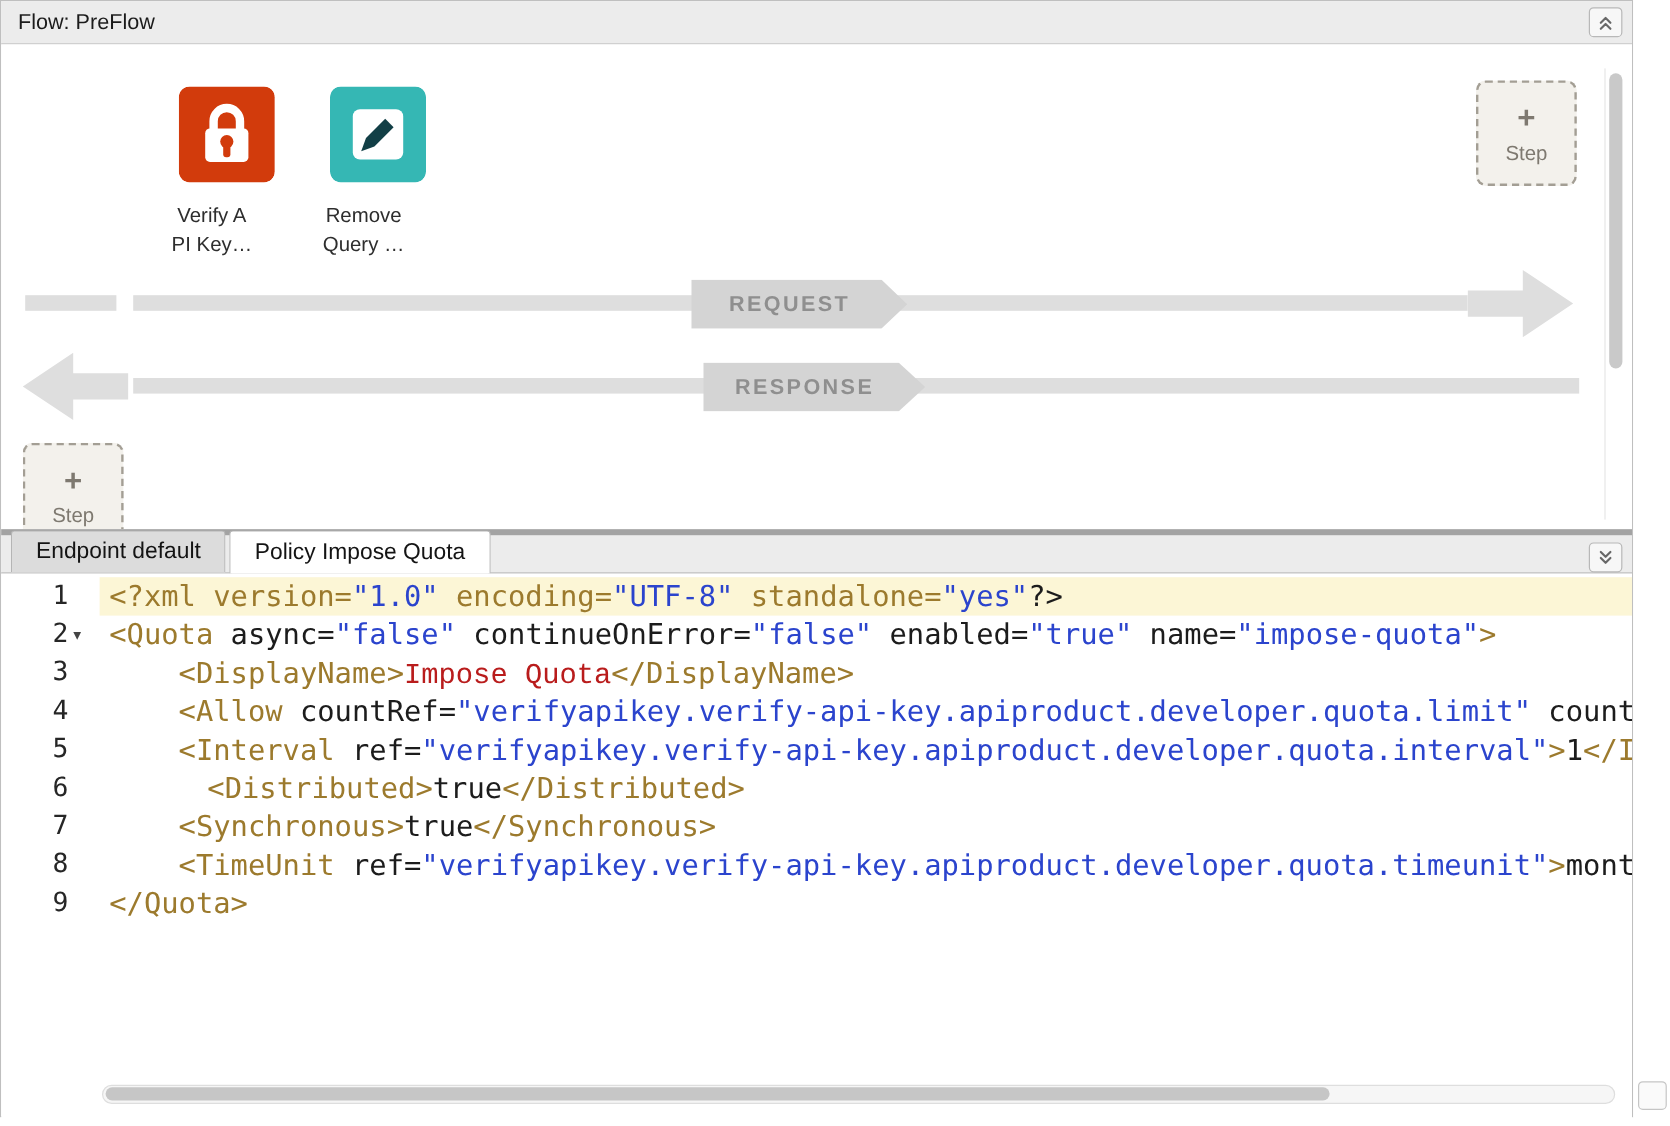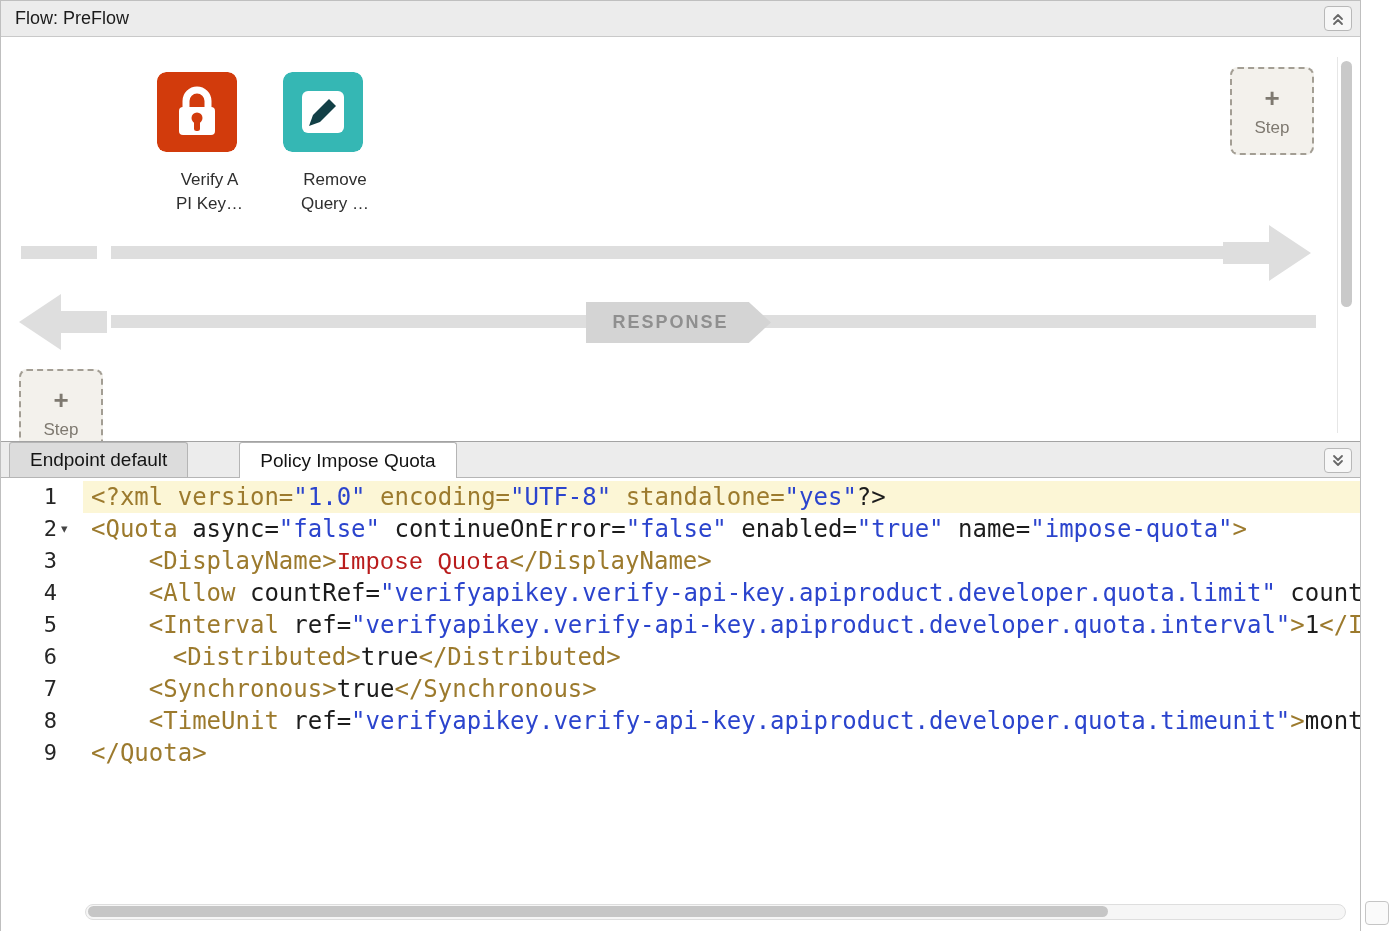--- a/index.html
+++ b/index.html
@@ -15,21 +15,21 @@
                    border-bottom:1px solid #c9c9c9; display:flex; align-items:center;
                    padding-left:14px; }
   .flow-title { font-size:18px; color:#1b1b1b; }
   .sq-btn { position:absolute; right:8px; top:5px; width:28px; height:25px;
             border:1px solid #b8b8b8; border-radius:4px; background:#f7f7f7;
             display:flex; align-items:center; justify-content:center; cursor:pointer; }
 
   .flow-canvas { position:relative; height:404px; background:#ffffff; overflow:hidden; }
 
   .policies { position:absolute; left:142px; top:28px; display:flex; gap:26px; }
-  .policy { display:flex; flex-direction:column; align-items:flex-end; width:100px; }
+  .policy { display:flex; flex-direction:column; align-items:flex-start; width:100px; }
   .icon-area { height:94px; display:flex; align-items:center; justify-content:center; }
   .icon-frame { border:4px solid transparent; border-radius:12px; padding:2px; }
   .icon-frame.selected { border-color:#f470f0; }
   .policy-icon { display:block; border-radius:9px; }
   .policy-label { margin-top:9px; font-size:17px; line-height:24px; color:#2e2e2e; text-align:center; }
   .policy-label span { display:block; }
 
   .step-btn { position:absolute; width:84px; height:88px; border:2px dashed #a39e94;
               border-radius:8px; background:#f3f1ec; display:flex; flex-direction:column;
               align-items:center; justify-content:center; color:#7e7970; cursor:pointer; }
@@ -56,27 +56,27 @@
   .req-arrow  { left:1222px; }
   .resp-arrow { left:18px; }
 
   .v-scroll { position:absolute; right:8px; top:20px; width:15px; height:376px;
               border-left:1px solid #e6e6e6; }
   .v-thumb { position:absolute; left:3px; top:4px; width:11px; height:246px;
              background:#c9c9c9; border-radius:6px; }
 
   
   .tabs-bar { position:relative; height:37px; background:#ececec;
-              border-top:1px solid #a3a3a3; border-bottom:1px solid #b5b5b5;
+              border-top:5px solid #a3a3a3; border-bottom:1px solid #b5b5b5;
               display:flex; align-items:flex-end; padding-left:8px; }
   .tab { height:35px; display:flex; align-items:center; padding:0 20px;
          font-size:19px; color:#141414; border:1px solid #b5b5b5; border-bottom:none;
          border-radius:3px 3px 0 0; margin-right:3px; cursor:pointer; white-space:nowrap; }
   .tab.inactive { background:#dcdcdc; }
-  .tab.active { background:#ffffff; height:36px; margin-bottom:-1px; z-index:2;margin-left:48px; }
+  .tab.active { background:#ffffff; height:36px; margin-bottom:-1px; z-index:2; }
   .tabs-bar .sq-btn { top:6px; }
 
   
   .editor { position:relative; height:454px; background:#ffffff; overflow:hidden; }
   .code-lines { padding-top:3px; }
   .code-line { display:flex; height:32px; line-height:32px;
                font-family:"DejaVu Sans Mono", monospace; font-size:24px; white-space:pre; }
   .gutter { flex:0 0 82px; display:flex; }
   .lnum { flex:0 0 56px; text-align:right; color:#262626; font-size:22px; }
   .fold { flex:1; font-size:13px; color:#444; padding-left:4px; line-height:32px;
@@ -151,20 +151,23 @@
         </div>
 
         <div class="step-btn step-top">
           <span class="step-plus">+</span>
           <span class="step-label">Step</span>
         </div>
 
         <div class="flow-row req-row">
           <div class="fbar req-left"></div>
           <div class="fbar req-main"></div>
+          <div class="ribbon req-ribbon">
+            <span class="flow-label">REQUEST</span>
+          </div>
           <svg class="big-arrow req-arrow" width="88" height="56" viewBox="0 0 88 56">
             <polygon points="0,17 46,17 46,0 88,28 46,56 46,39 0,39" fill="#dedede"></polygon>
           </svg>
         </div>
 
         <div class="flow-row resp-row">
           <svg class="big-arrow resp-arrow" width="88" height="56" viewBox="0 0 88 56">
             <polygon points="88,17 42,17 42,0 0,28 42,56 42,39 88,39" fill="#dedede"></polygon>
           </svg>
           <div class="fbar resp-main"></div>

